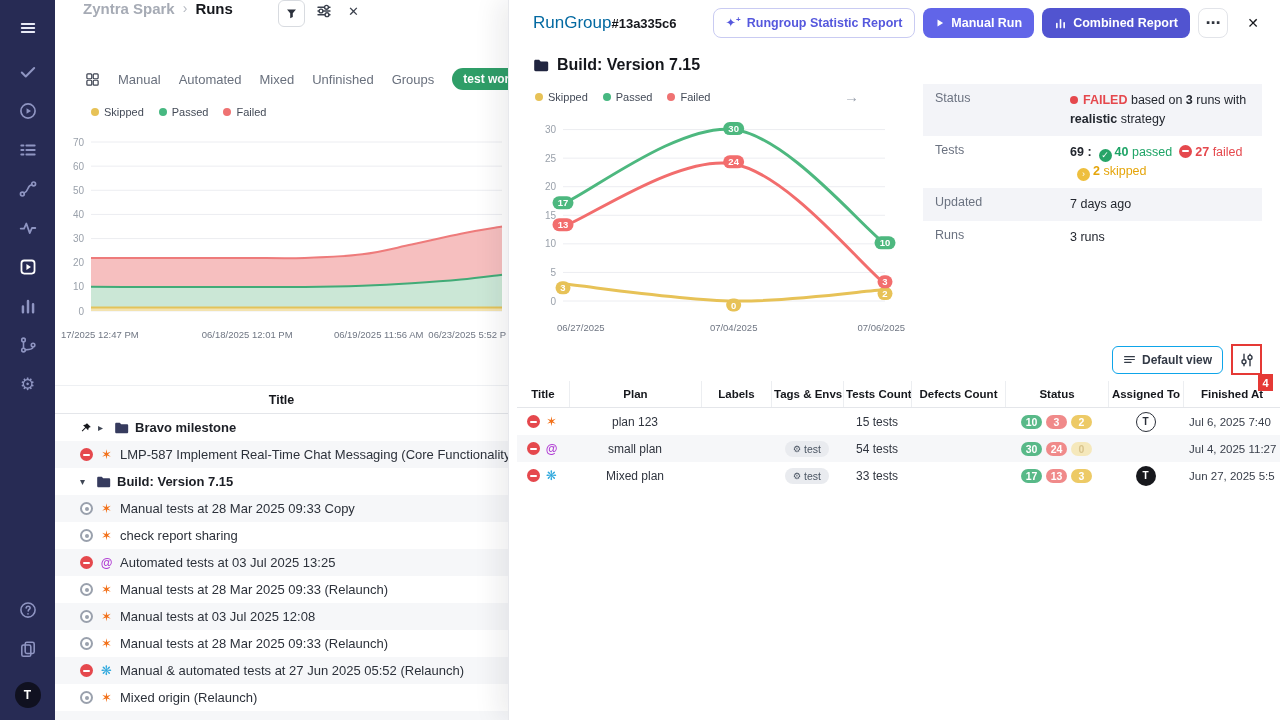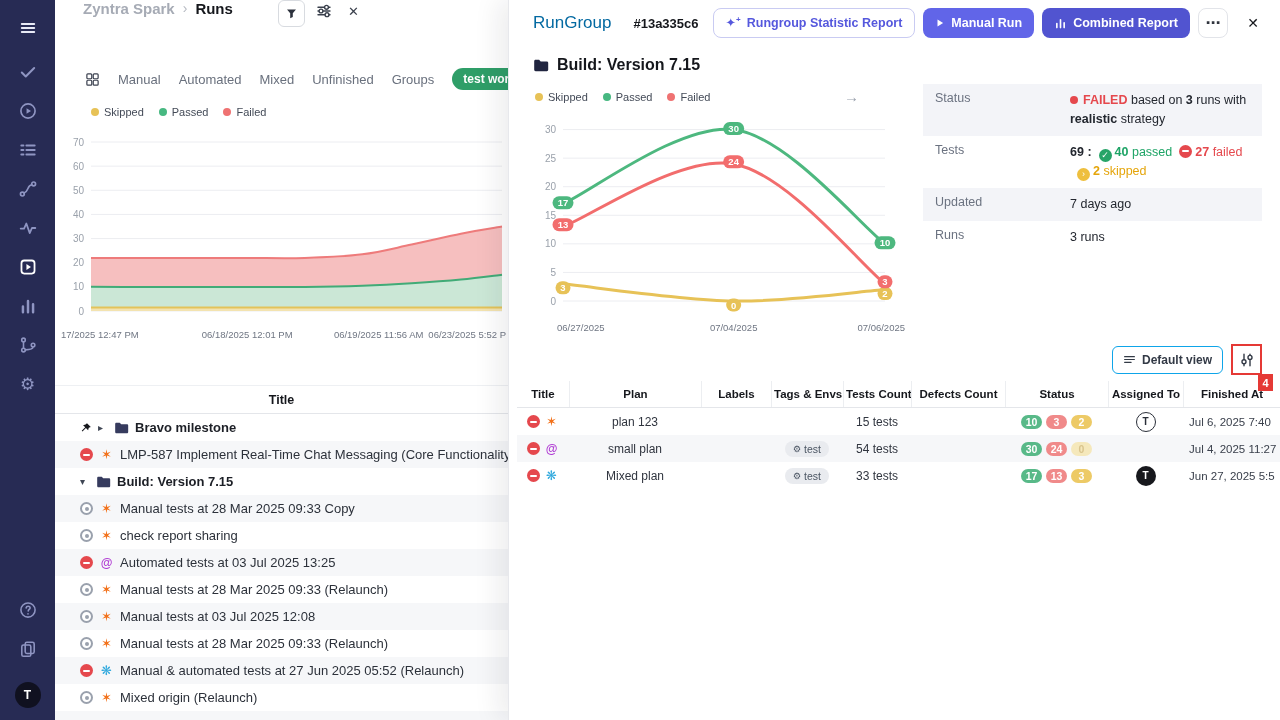--- a/index.html
+++ b/index.html
@@ -46,21 +46,21 @@
 .st.progress::after{content:"";position:absolute;left:2.5px;top:2.5px;width:4px;height:4px;border-radius:50%;background:#9aa1ad}
 .gl{font-size:13px;line-height:1;width:15px;text-align:center;flex:0 0 15px}
 .gl.spark{color:#f2711a}
 .gl.automated{color:#b13fd4;font-weight:700;font-size:12px}
 .gl.mixed{color:#2fa8dd}
 .pin-icon,.folder-icon{display:flex}
 
 .drawer{position:absolute;left:508px;top:0;width:772px;height:720px;background:#fff;border-left:1px solid #e7e8ec;box-shadow:-10px 0 24px rgba(20,20,43,.08);z-index:10}
 .dw-header{display:flex;align-items:center;height:46px;padding:0 14px 0 24px}
 .dw-title-prefix{font-size:17px;color:#0369a1;font-weight:400}
-.dw-title-id{font-size:13px;color:#15171c;font-weight:700;margin-left:22px}
+.dw-title-id{font-size:13px;color:#15171c;font-weight:700;margin-left:0}
 .dw-actions{margin-left:auto;display:flex;align-items:center;gap:8px}
 .btn{height:30px;border-radius:8px;font-size:12.5px;font-weight:600;display:inline-flex;align-items:center;gap:6px;padding:0 12px;cursor:pointer;font-family:inherit;white-space:nowrap}
 .btn.outline{background:#fff;border:1px solid #c9cbf2;color:#5558dd}
 .btn.primary{background:#6165e8;border:none;color:#fff}
 .btn.primary2{background:#5154d0;border:none;color:#fff}
 .btn.square{width:30px;padding:0;justify-content:center;background:#fff;border:1px solid #e2e4e9;color:#30343d;font-size:15px}
 .dw-close{border:none;background:none;font-size:14px;color:#15171c;cursor:pointer;width:26px;margin-left:4px;font-family:inherit}
 .sec-title{display:flex;align-items:center;gap:8px;padding:10px 24px 0;font-size:16px;font-weight:700;color:#15171c}
 .dw-body{padding:0 18px 0 24px}
 .top-flex{display:flex;align-items:flex-start}

